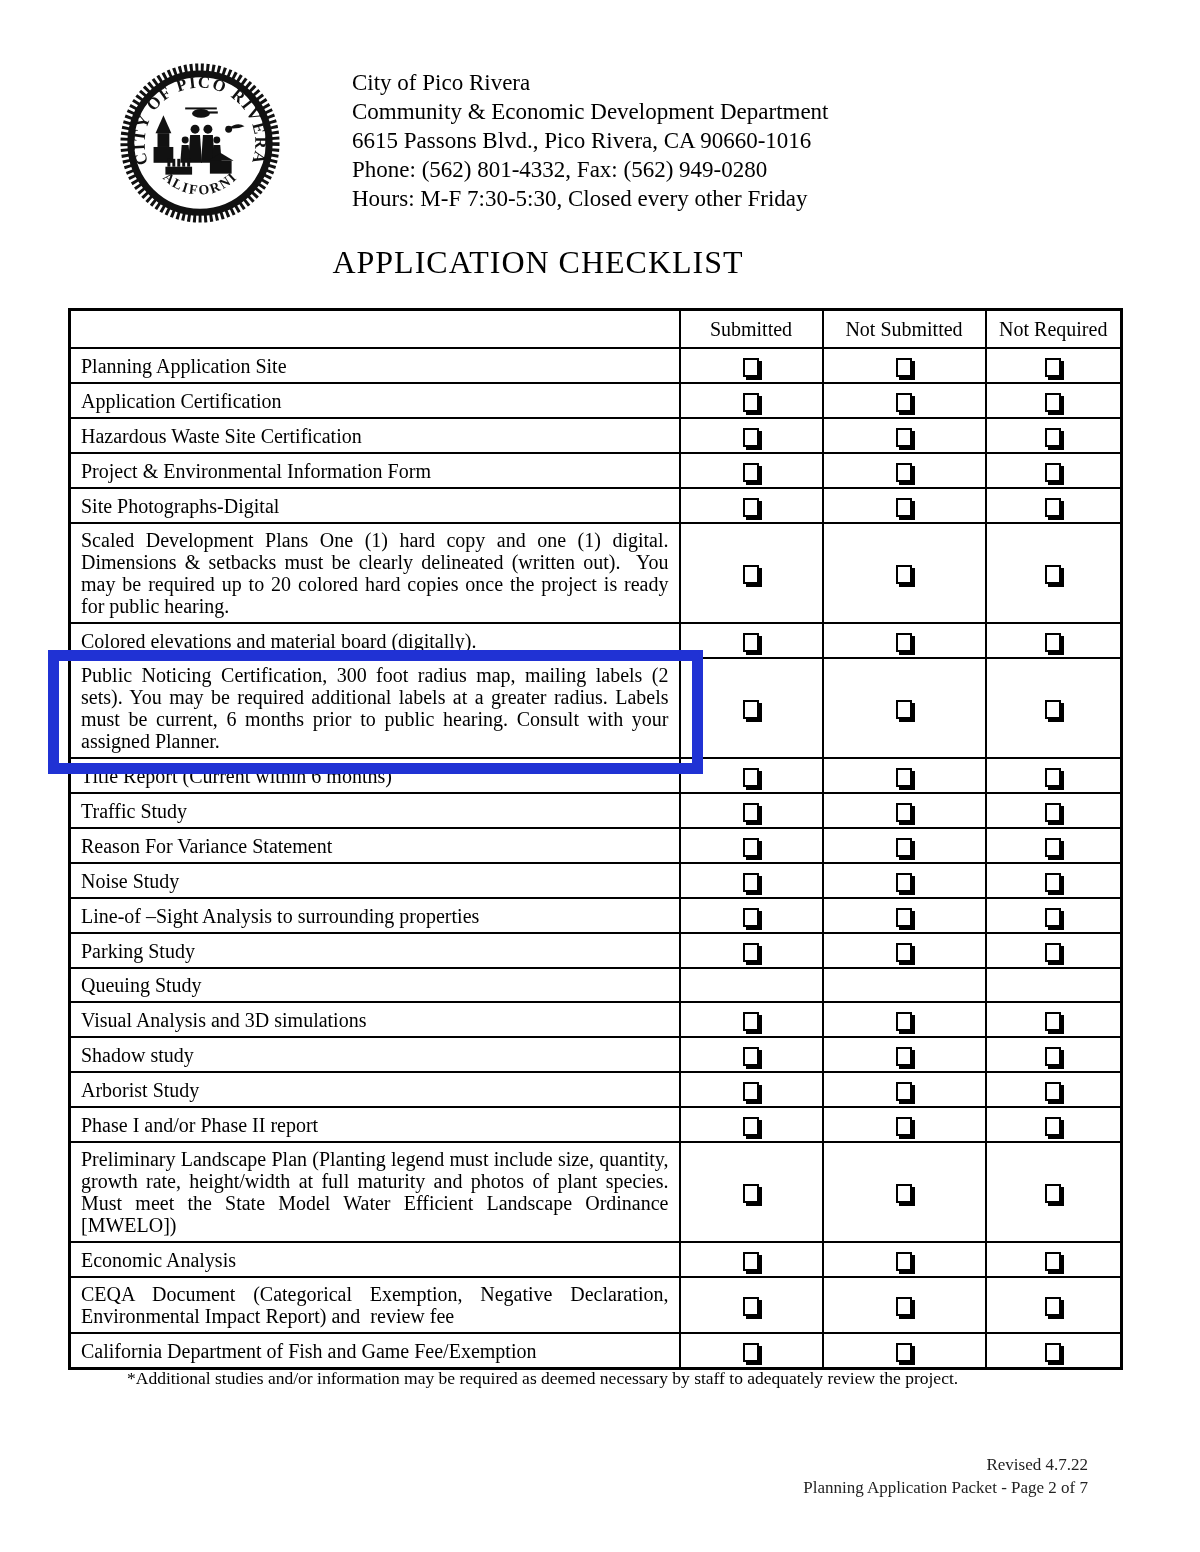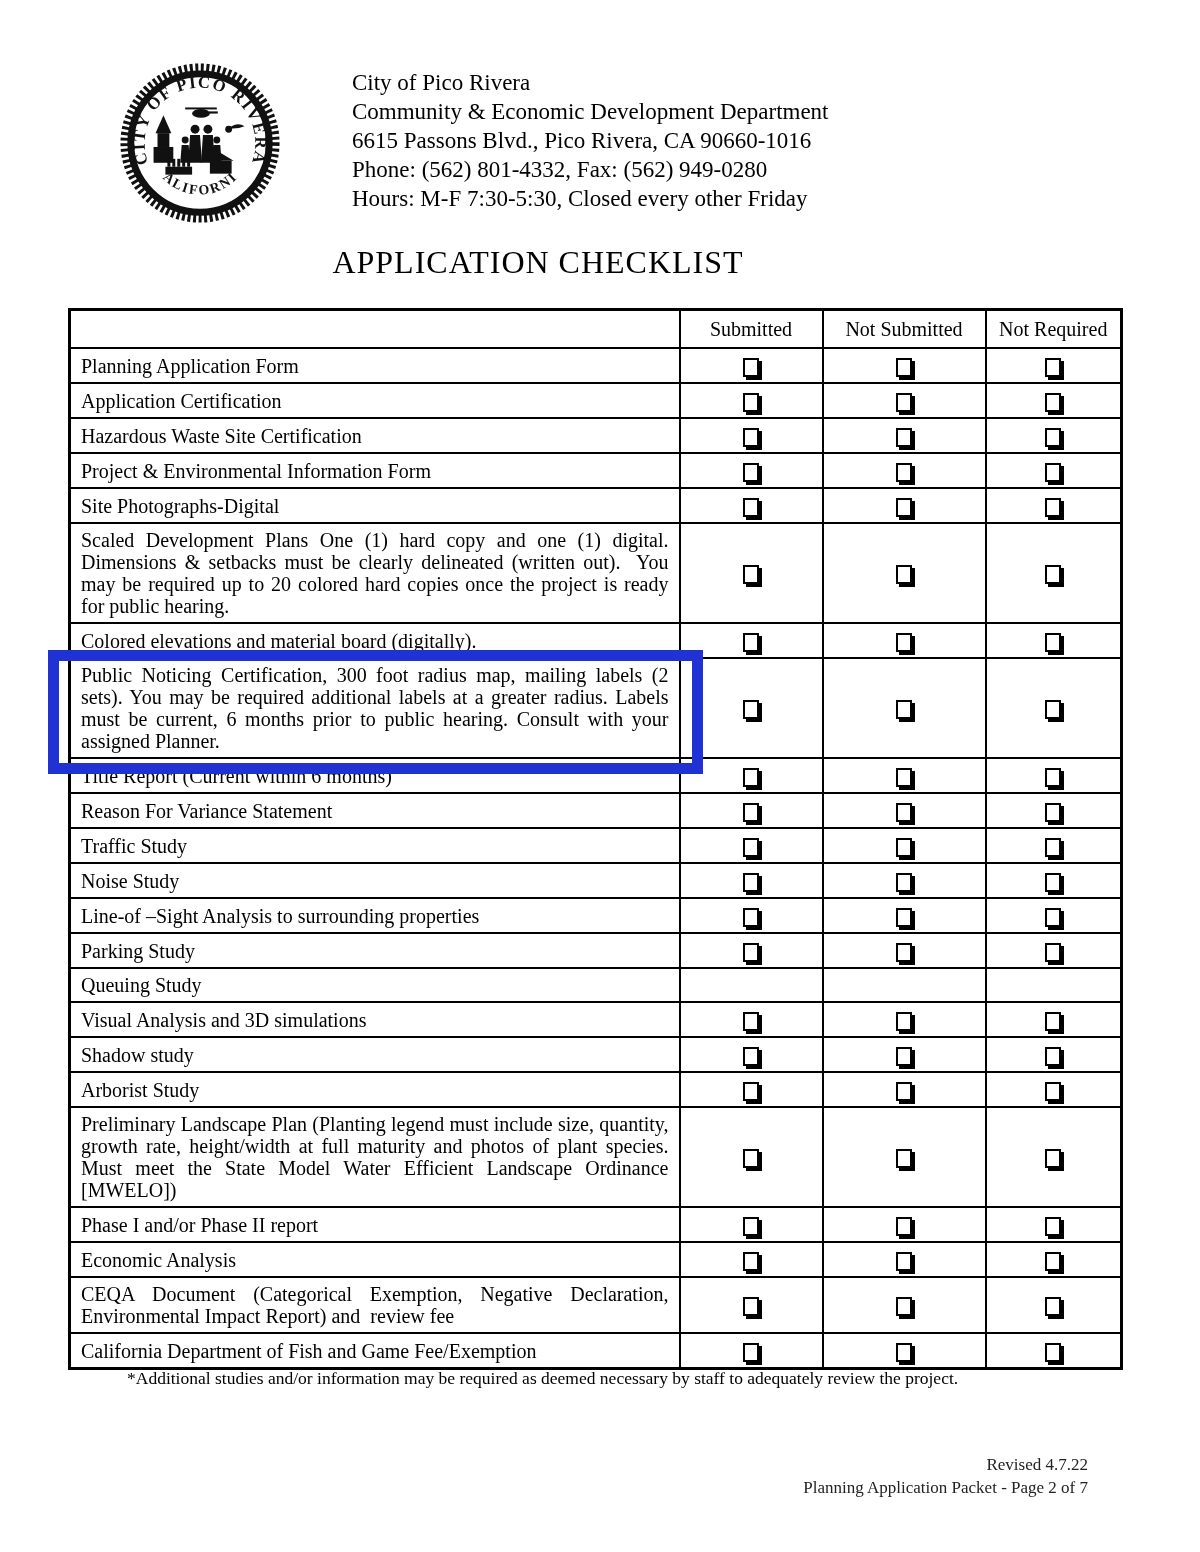--- a/index.html
+++ b/index.html
@@ -122,21 +122,21 @@
     <thead>
       <tr>
         <th></th>
         <th>Submitted</th>
         <th>Not Submitted</th>
         <th>Not Required</th>
       </tr>
     </thead>
     <tbody id="rows-body">
         <tr>
-          <td class="label-cell">Planning Application Form</td>
+          <td class="label-cell">Planning Application Site</td>
           <td class="cb-cell"><span class="cb"></span></td>
           <td class="cb-cell"><span class="cb"></span></td>
           <td class="cb-cell"><span class="cb"></span></td>
         </tr>
         <tr>
           <td class="label-cell">Application Certification</td>
           <td class="cb-cell"><span class="cb"></span></td>
           <td class="cb-cell"><span class="cb"></span></td>
           <td class="cb-cell"><span class="cb"></span></td>
         </tr>
@@ -176,27 +176,27 @@
           <td class="cb-cell"><span class="cb"></span></td>
           <td class="cb-cell"><span class="cb"></span></td>
         </tr>
         <tr>
           <td class="label-cell">Title Report (Current within 6 months)</td>
           <td class="cb-cell"><span class="cb"></span></td>
           <td class="cb-cell"><span class="cb"></span></td>
           <td class="cb-cell"><span class="cb"></span></td>
         </tr>
         <tr>
+          <td class="label-cell">Traffic Study</td>
+          <td class="cb-cell"><span class="cb"></span></td>
+          <td class="cb-cell"><span class="cb"></span></td>
+          <td class="cb-cell"><span class="cb"></span></td>
+        </tr>
+        <tr>
           <td class="label-cell">Reason For Variance Statement</td>
-          <td class="cb-cell"><span class="cb"></span></td>
-          <td class="cb-cell"><span class="cb"></span></td>
-          <td class="cb-cell"><span class="cb"></span></td>
-        </tr>
-        <tr>
-          <td class="label-cell">Traffic Study</td>
           <td class="cb-cell"><span class="cb"></span></td>
           <td class="cb-cell"><span class="cb"></span></td>
           <td class="cb-cell"><span class="cb"></span></td>
         </tr>
         <tr>
           <td class="label-cell">Noise Study</td>
           <td class="cb-cell"><span class="cb"></span></td>
           <td class="cb-cell"><span class="cb"></span></td>
           <td class="cb-cell"><span class="cb"></span></td>
         </tr>
@@ -230,27 +230,27 @@
           <td class="cb-cell"><span class="cb"></span></td>
           <td class="cb-cell"><span class="cb"></span></td>
         </tr>
         <tr>
           <td class="label-cell">Arborist Study</td>
           <td class="cb-cell"><span class="cb"></span></td>
           <td class="cb-cell"><span class="cb"></span></td>
           <td class="cb-cell"><span class="cb"></span></td>
         </tr>
         <tr>
+          <td class="label-cell">Phase I and/or Phase II report</td>
+          <td class="cb-cell"><span class="cb"></span></td>
+          <td class="cb-cell"><span class="cb"></span></td>
+          <td class="cb-cell"><span class="cb"></span></td>
+        </tr>
+        <tr>
           <td class="label-cell justify">Preliminary Landscape Plan (Planting legend must include size, quantity, growth rate, height/width at full maturity and photos of plant species. Must meet the State Model Water Efficient Landscape Ordinance [MWELO])</td>
-          <td class="cb-cell"><span class="cb"></span></td>
-          <td class="cb-cell"><span class="cb"></span></td>
-          <td class="cb-cell"><span class="cb"></span></td>
-        </tr>
-        <tr>
-          <td class="label-cell">Phase I and/or Phase II report</td>
           <td class="cb-cell"><span class="cb"></span></td>
           <td class="cb-cell"><span class="cb"></span></td>
           <td class="cb-cell"><span class="cb"></span></td>
         </tr>
         <tr>
           <td class="label-cell">Economic Analysis</td>
           <td class="cb-cell"><span class="cb"></span></td>
           <td class="cb-cell"><span class="cb"></span></td>
           <td class="cb-cell"><span class="cb"></span></td>
         </tr>

